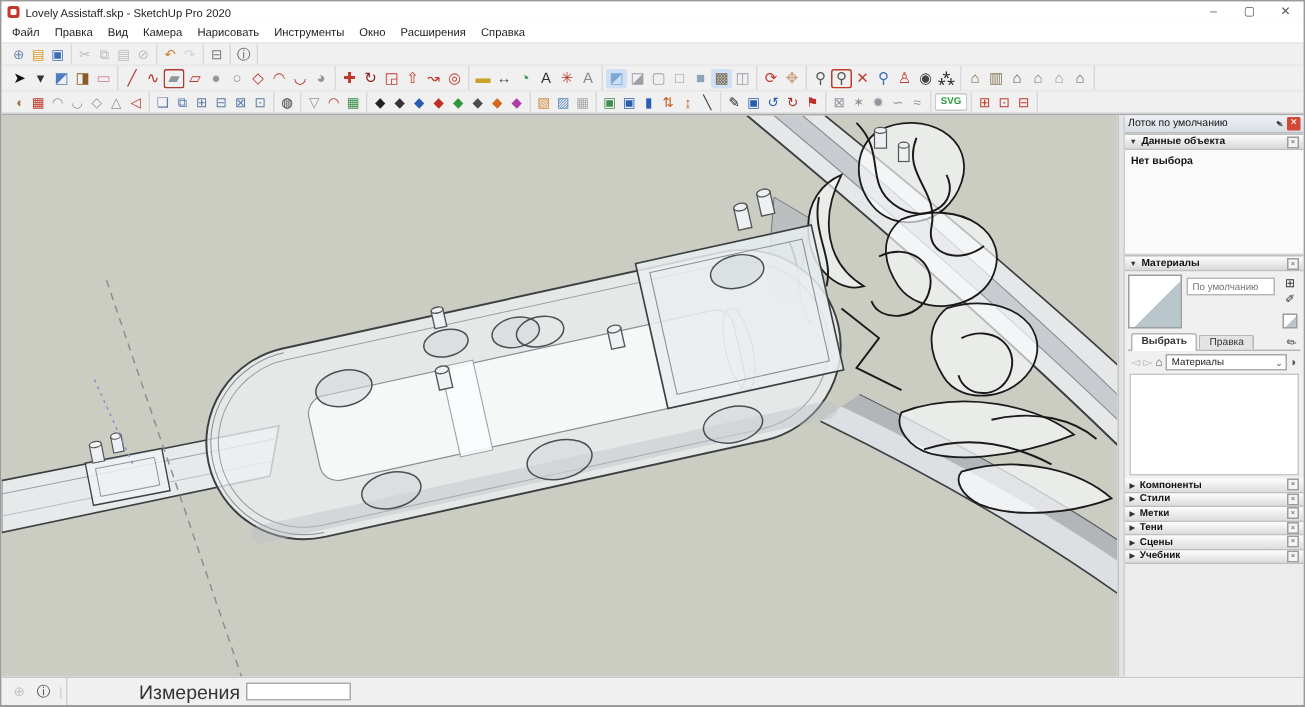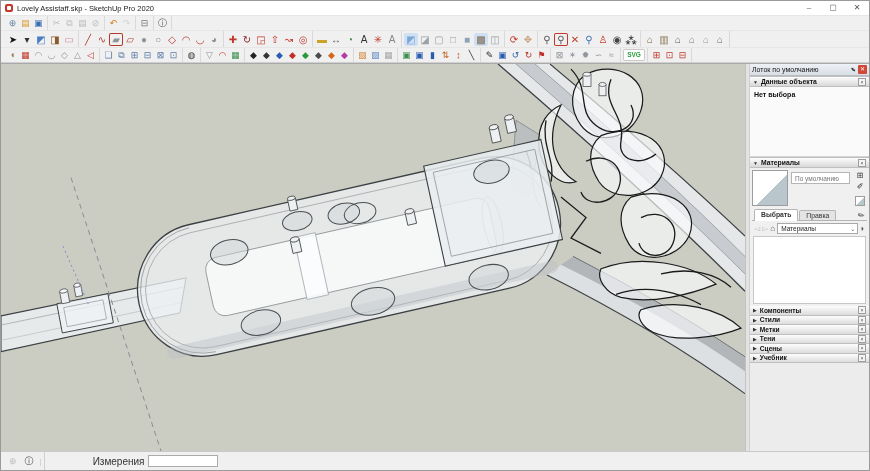--- a/index.html
+++ b/index.html
@@ -67,37 +67,48 @@
   .seccollapsed .arr{font-size:5px;color:#333;margin-right:3px;}
   .seccollapsed .slabel{flex:1;font-weight:bold;font-size:6.6px;color:#111;}
   .trayfiller{flex:1;background:#ececec;}
   
   .statusbar{height:19px;background:#f0f0f0;border-top:1px solid #c9c9c9;display:flex;align-items:center;padding:0 4px;flex:0 0 auto;}
   .sico{font-size:9px;margin:0 4px;color:#444;}
   .sico.grayed{color:#c0c0c0;}
   .sdiv{color:#c5c5c5;font-size:8px;margin:0 2px;}
   .shint{font-size:7.3px;color:#333;flex:1;white-space:nowrap;overflow:hidden;}
   .measure{display:flex;align-items:center;gap:4px;border-left:1px solid #cfcfcf;padding-left:6px;height:100%;}
-  .mlabel{font-size:10px;color:#333;padding-left:42px;}
+  .mlabel{font-size:13px;color:#333;padding-left:42px;}
   .minput{width:70px;height:12px;border:1px solid #ababab;background:#fff;font-size:7px;padding:0 2px;}
 </style>
 </head>
 <body>
 
 <div class="window">
 
   <div class="titlebar">
     <span class="appicon"></span>
     <span class="title">Lovely Assistaff.skp - SketchUp Pro 2020</span>
     <span class="wspacer"></span>
     <span class="wctrl">–</span>
     <span class="wctrl">▢</span>
     <span class="wctrl">✕</span>
   </div>
 
+  <div class="menubar">
+      <span class="menuitem">Файл</span>
+      <span class="menuitem">Правка</span>
+      <span class="menuitem">Вид</span>
+      <span class="menuitem">Камера</span>
+      <span class="menuitem">Нарисовать</span>
+      <span class="menuitem">Инструменты</span>
+      <span class="menuitem">Окно</span>
+      <span class="menuitem">Расширения</span>
+      <span class="menuitem">Справка</span>
+    </div>
 
   <div class="toolbar row1">
       <span class="tgroup">
         <span class="ticon" style="color: rgb(107, 135, 168);">⊕</span>
         <span class="ticon" style="color: rgb(217, 154, 43);">▤</span>
         <span class="ticon" style="color: rgb(59, 111, 181);">▣</span>
       </span>
       <span class="tgroup">
         <span class="ticon grayed" style="color: rgb(102, 102, 102);">✂</span>
         <span class="ticon grayed" style="color: rgb(102, 102, 102);">⧉</span>

